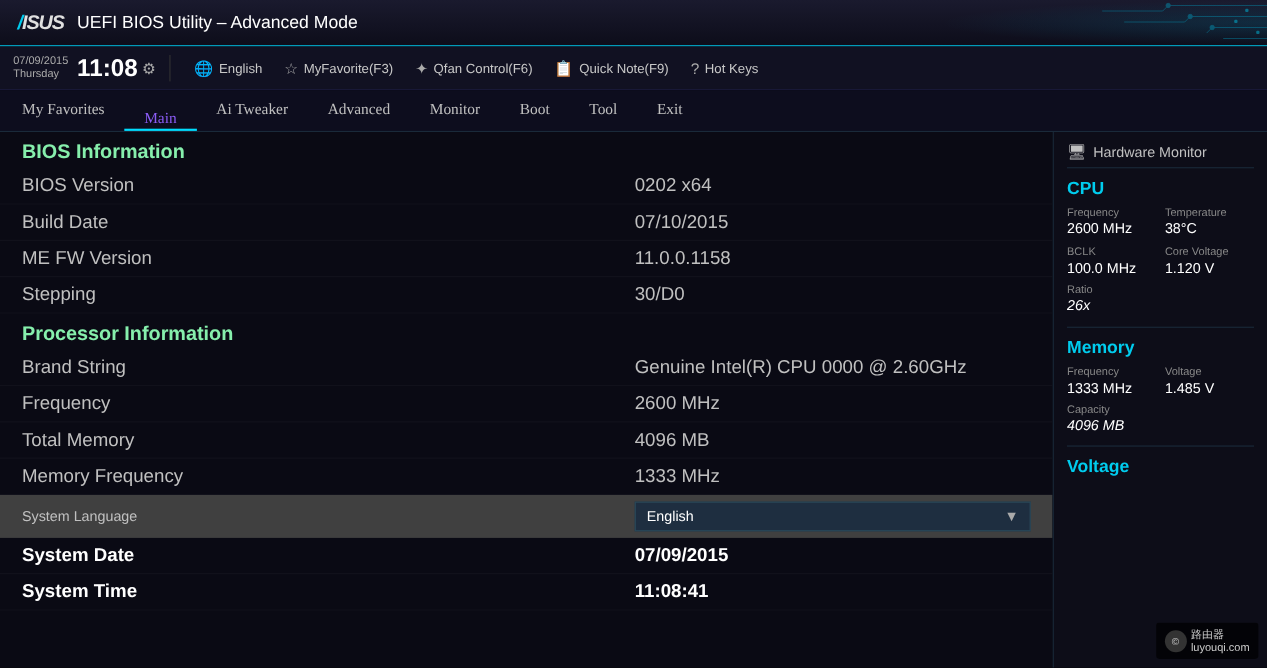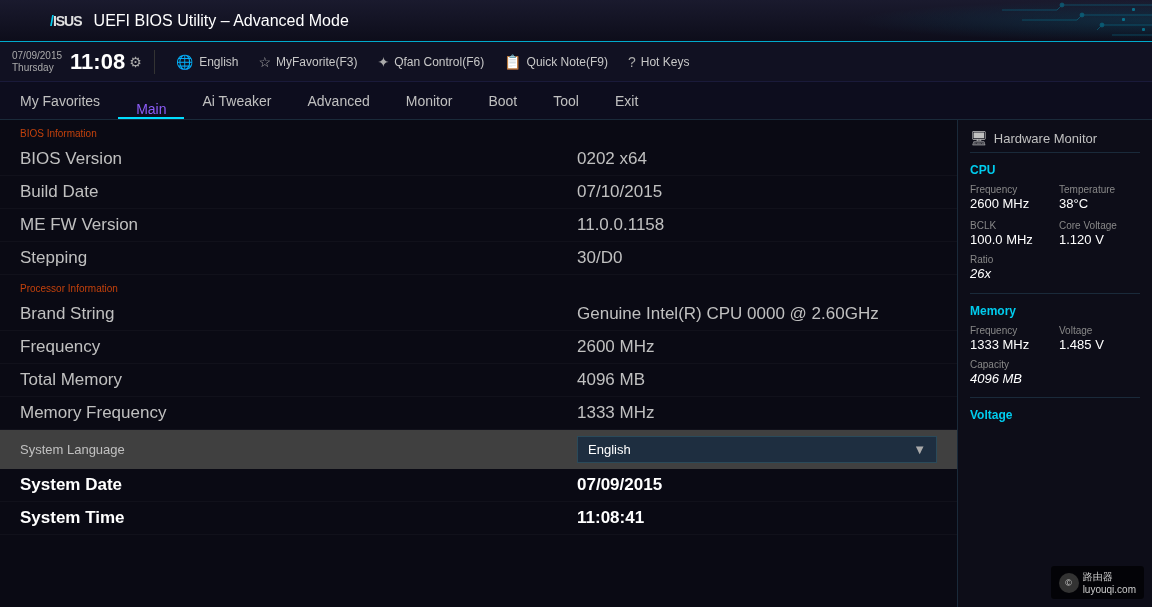--- a/index.html
+++ b/index.html
@@ -25,26 +25,26 @@
     .header::after {
       content: '';
       position: absolute;
       top: 0; right: 0;
       width: 300px; height: 42px;
       background: radial-gradient(ellipse at right center, rgba(0,180,220,0.15), transparent 70%);
       pointer-events: none;
     }
     .asus-logo {
       color: #e0e0e0;
-      font-size: 14px;
+      font-size: 18px;
       font-weight: bold;
+      font-style: italic;
       letter-spacing: -1px;
       margin-right: 12px;
       font-family: Arial, sans-serif;
-      margin-left: 34px;
     }
     .asus-logo span {
       color: #00ccee;
     }
     .header-title {
       color: #ffffff;
       font-size: 16px;
       font-weight: 400;
       text-align: center;
     }
@@ -117,20 +117,21 @@
     }
 
     
     .nav-menu {
       background: #0d0d1e;
       border-bottom: 1px solid #1a2a3a;
       display: flex;
       align-items: stretch;
       padding: 0 0 0 10px;
       height: 38px;
+      font-family: Liberation Serif, serif;
     }
     .nav-item {
       display: flex;
       align-items: center;
       padding: 0 18px;
       font-size: 14px;
       color: #c0c0c0;
       cursor: pointer;
       position: relative;
       white-space: nowrap;
@@ -150,24 +151,24 @@
 
     
     .main-content {
       flex: 1;
       background: #0a0a14;
       overflow-y: auto;
       padding: 0;
     }
 
     .section-header {
-      color: #c2410c;
-      font-size: 10px;
+      color: #86efac;
+      font-size: 18px;
       padding: 8px 20px 4px;
-      font-weight: 400;
+      font-weight: 700;
     }
 
     .info-row {
       display: flex;
       align-items: center;
       padding: 6px 20px;
       font-size: 17px;
       border-bottom: 1px solid rgba(255,255,255,0.03);
     }
     .info-label {
@@ -230,21 +231,21 @@
       color: #c0c0c0;
       margin-bottom: 10px;
       padding-bottom: 6px;
       border-bottom: 1px solid #1a2a3a;
     }
     .hw-title .hw-icon {
       font-size: 14px;
     }
     .hw-section-title {
       color: #00ccee;
-      font-size: 12px;
+      font-size: 16px;
       font-weight: 600;
       margin: 8px 0 6px;
     }
     .hw-divider {
       height: 1px;
       background: #1a2a3a;
       margin: 10px 0;
     }
     .hw-grid {
       display: grid;

